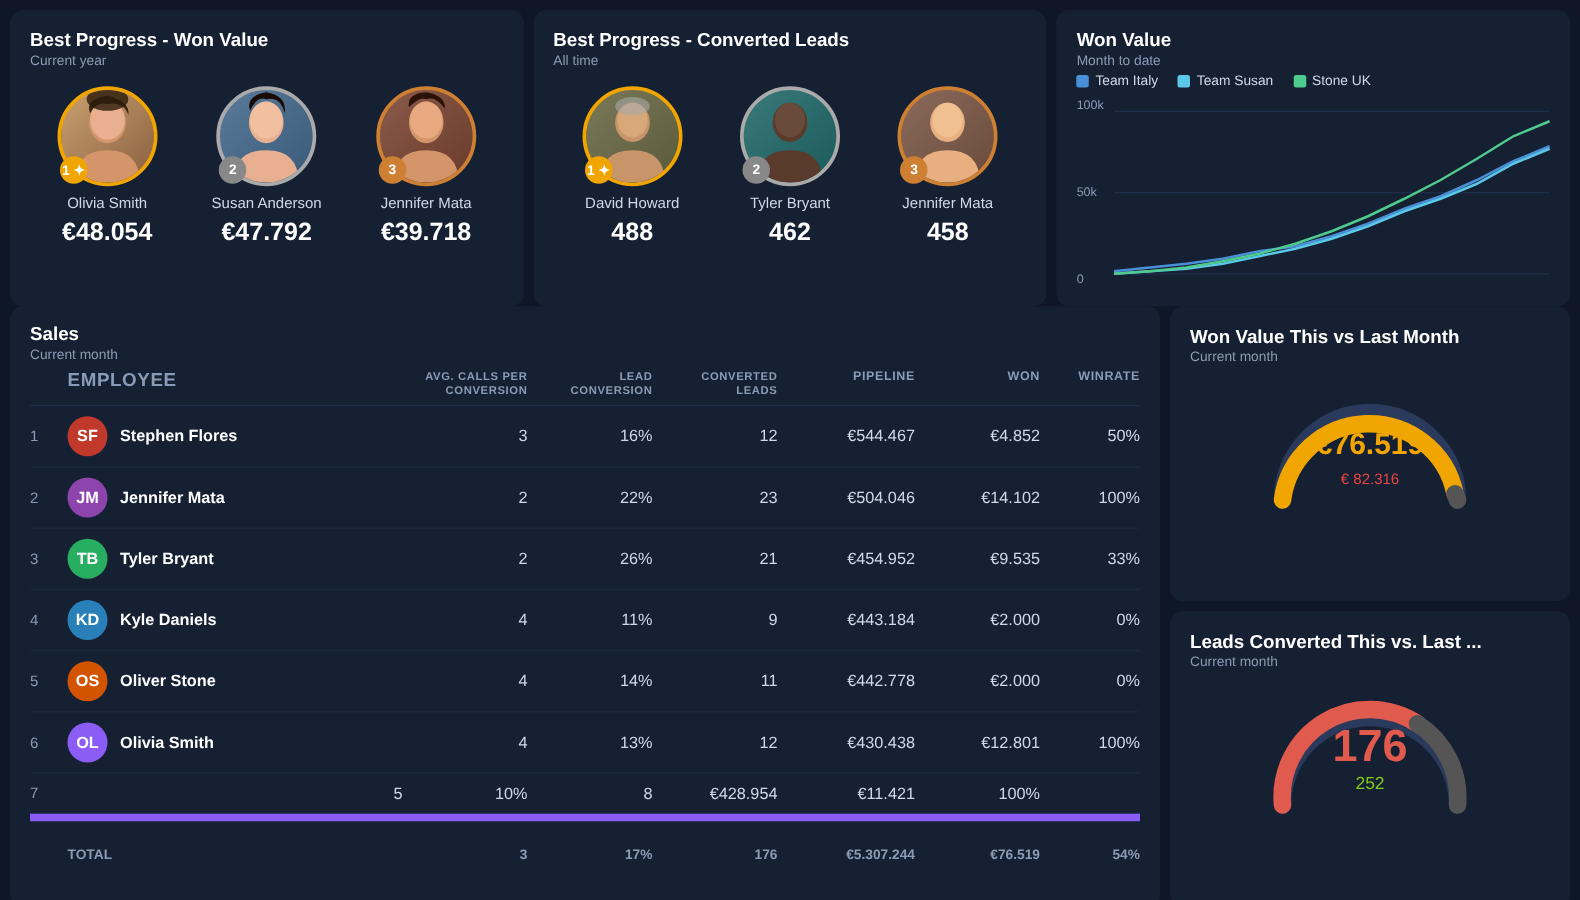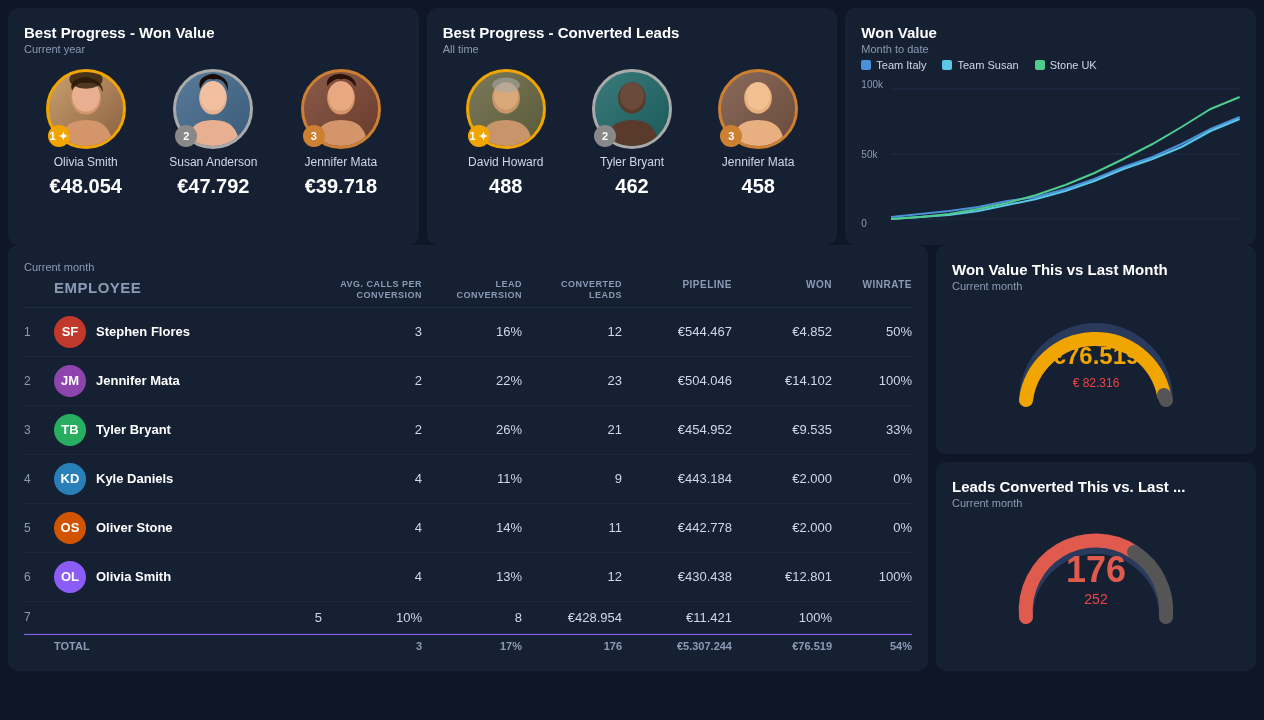--- a/index.html
+++ b/index.html
@@ -185,22 +185,22 @@
       font-size: 13px;
       font-weight: 700;
       color: #fff;
       overflow: hidden;
     }
     .emp-name { font-size: 13px; font-weight: 600; }
     .cell-right { text-align: right; font-size: 13px; color: #cdd8e8; }
     .total-row {
       display: grid;
       grid-template-columns: 30px 1fr 100px 100px 100px 110px 100px 80px;
-      padding: 5px 0;
-      border-top: 1px solid #8b5cf6;
+      padding: 21px 0;
+      border-top: 6px solid #8b5cf6;
       font-size: 11px;
       color: #8a9bb5;
       font-weight: 700;
       text-transform: uppercase;
       align-items: center;
     }
 
     
     .right-panels {
       display: flex;
@@ -247,21 +247,21 @@
     }
 
     .gauge-main-red {
       font-size: 36px;
       font-weight: 800;
       color: #e05a4e;
       white-space: nowrap;
     }
     .gauge-sub-gray {
       font-size: 14px;
-      color: #ef4444;
+      color: #84cc16;
       text-align: center;
     }
 
     
     .line-chart { width: 100%; height: 100%; }
   </style>
 </head>
 <body>
 
 <div class="top-row">
@@ -411,20 +411,21 @@
 
         <polyline fill="none" stroke="#4ecb8d" stroke-width="2" points="0,140 30,138 60,135 90,130 120,124 150,116 180,106 210,94 240,80 270,65 300,48 330,30 360,18"></polyline>
       </svg>
     </div>
   </div>
 </div>
 
 <div class="bottom-row">
 
   <div class="sales-card">
+    <div class="card-title">Sales</div>
     <div class="card-subtitle">Current month</div>
 
     <div class="table-header">
       <div></div>
       <div style="font-size:15px;">EMPLOYEE</div>
       <div class="th-right" style="font-size:9px; line-height:1.2;">AVG. CALLS PER<br>CONVERSION</div>
       <div class="th-right" style="font-size:9px; line-height:1.2;">LEAD<br>CONVERSION</div>
       <div class="th-right" style="font-size:9px; line-height:1.2;">CONVERTED<br>LEADS</div>
       <div class="th-right">PIPELINE</div>
       <div class="th-right">WON</div>

